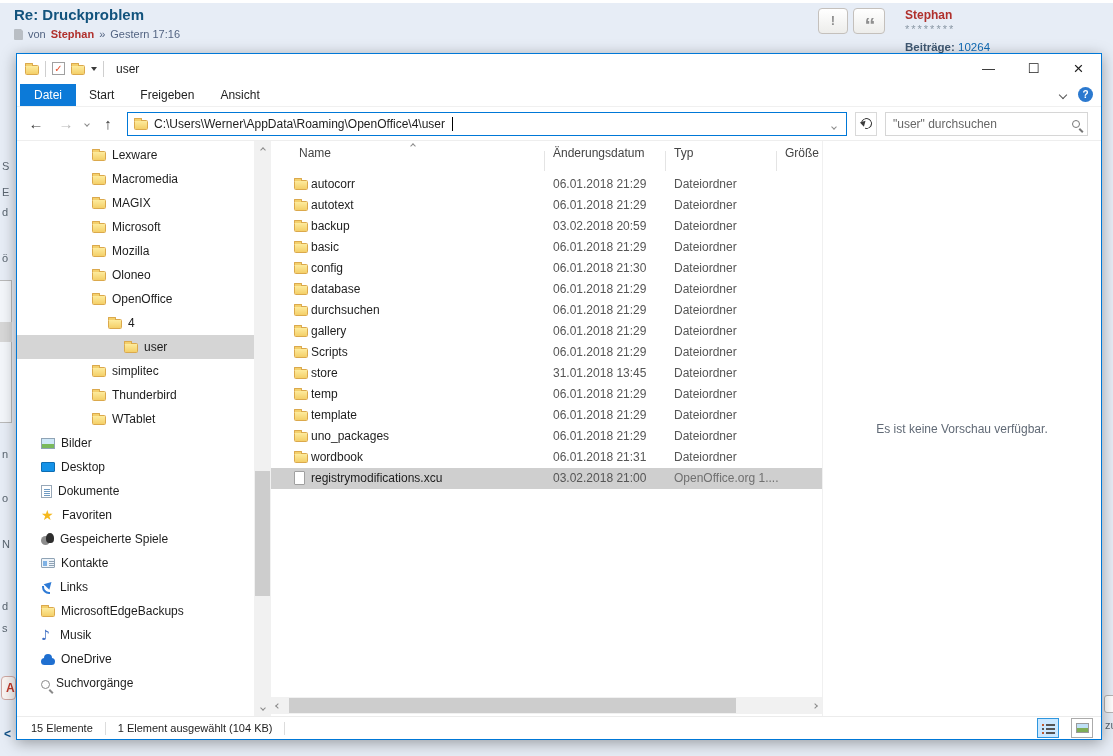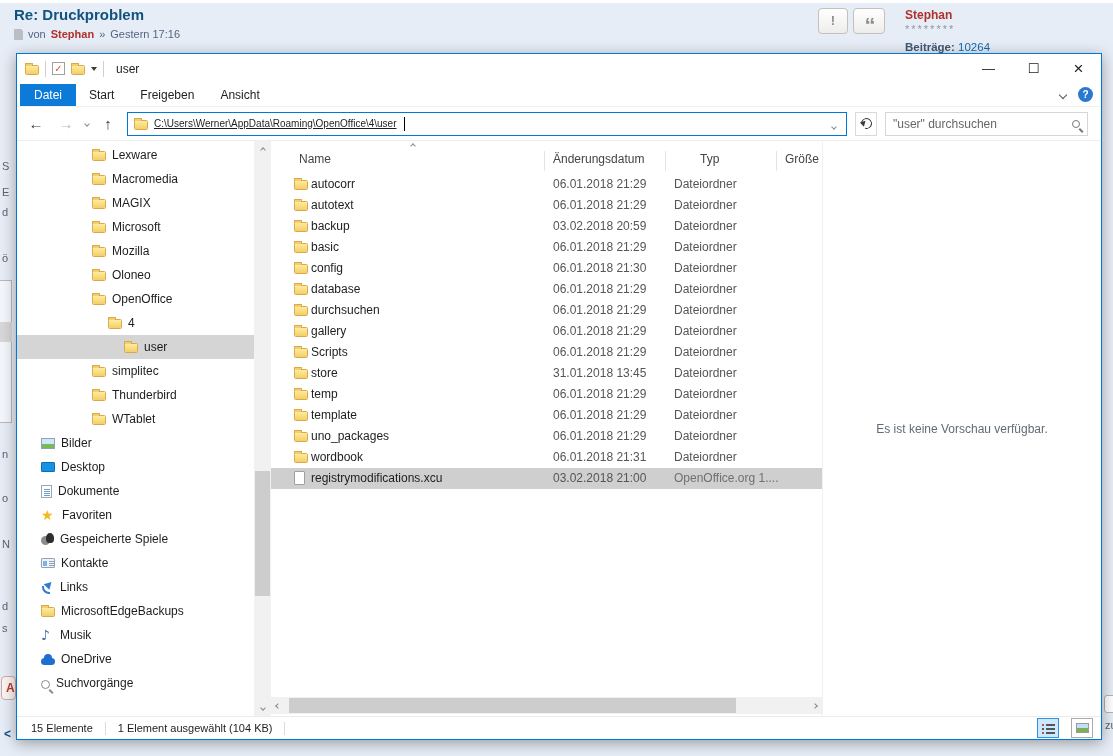--- a/index.html
+++ b/index.html
@@ -57,21 +57,21 @@
   .chev.left { transform:rotate(135deg); }
   .chev.right { transform:rotate(-45deg); }
   .chev.sm { width:4px; height:4px; }
   .chev.gray { border-color:#8a8a8a; }
 
   .navbar { height:34px; display:flex; align-items:center; padding:0 13px 0 0; gap:8px; border-bottom:1px solid #eeeeee; flex:0 0 auto; }
   .navb { font-size:15px; color:#3b3b3b; text-align:center; width:22px; cursor:pointer; }
   .navb.back { margin-left:8px; }
   .navb.fwd { color:#b8b8b8; }
   .addr { flex:1; height:24px; border:1px solid #0078d7; display:flex; align-items:center; padding:0 6px; gap:6px; background:#fff; }
-  .addr .path { font-size:10px; white-space:nowrap; overflow:hidden;text-decoration:underline; }
+  .addr .path { font-size:12px; white-space:nowrap; overflow:hidden; }
   .caret { display:inline-block; width:1px; height:14px; background:#000; vertical-align:middle; margin-left:1px; }
   .addr .dd { margin-left:auto; padding:4px; cursor:pointer; }
   .refresh { width:22px; height:24px; border:1px solid #d9d9d9; display:flex; align-items:center; justify-content:center; cursor:pointer; }
   .i-refresh { width:11px; height:11px; border:1.5px solid #3b3b3b; border-left-color:transparent; border-radius:50%; position:relative; transform:rotate(-30deg); }
   .i-refresh::after { content:""; position:absolute; left:-4px; top:-2px; border:3px solid transparent; border-right:5px solid #3b3b3b; transform:rotate(45deg); }
   .search { width:203px; height:24px; border:1px solid #d6d6d6; display:flex; align-items:center; padding:0 7px; }
   .search input { border:none; outline:none; flex:1; font-size:12px; font-family:inherit; color:#1d1d1d; }
   .search input::placeholder { color:#666; }
   .i-mag { width:8px; height:8px; border:1.5px solid #777; border-radius:50%; position:relative; flex:0 0 auto; }
   .i-mag::after { content:""; position:absolute; left:7px; top:7px; width:5px; height:1.5px; background:#777; transform:rotate(45deg); transform-origin:0 0; }
@@ -117,22 +117,22 @@
   .vscroll .arr.top { top:0; } .vscroll .arr.bot { bottom:0; }
   .vscroll .thumb { position:absolute; left:1px; width:15px; background:#cdcdcd; top:330px; height:125px; cursor:pointer; }
   .hscroll { position:absolute; left:0; right:0; bottom:2px; height:17px; background:#f1f1f1; }
   .hscroll .arr { position:absolute; top:0; width:14px; height:17px; display:flex; align-items:center; justify-content:center; cursor:pointer; }
   .hscroll .arr.l { left:0; } .hscroll .arr.r { right:0; }
   .hscroll .thumb { position:absolute; top:1px; height:15px; left:18px; width:447px; background:#cdcdcd; cursor:pointer; }
 
   
   .list { width:551px; position:relative; flex:0 0 auto; font-size:12px; }
   .lhead { position:relative; height:33px; color:#444; }
-  .lhead .hcell { position:absolute; bottom:8px; cursor:pointer; }
-  .h-name { left:28px; } .h-date { left:282px; } .h-type { left:403px;margin-left:26px; } .h-size { left:514px; }
+  .lhead .hcell { position:absolute; bottom:14px; cursor:pointer; }
+  .h-name { left:28px; } .h-date { left:282px; } .h-type { left:403px; } .h-size { left:514px; }
   .hsep { position:absolute; top:10px; height:20px; width:1px; background:#e4e4e4; }
   .hs1 { left:273px; } .hs2 { left:394px; } .hs3 { left:505px; }
   .sortchev { position:absolute; left:140px; top:3px; }
   .fr { position:relative; height:21px; line-height:21px; cursor:pointer; }
   .fr.sel { background:#cfcfcf; }
   .fr .ic { position:absolute; left:23px; top:4px; }
   .fr .ic.i-file { top:3px; }
   .c-name { position:absolute; left:40px; color:#1d1d1d; }
   .c-date { position:absolute; left:282px; color:#555; }
   .c-type { position:absolute; left:403px; color:#555; }

